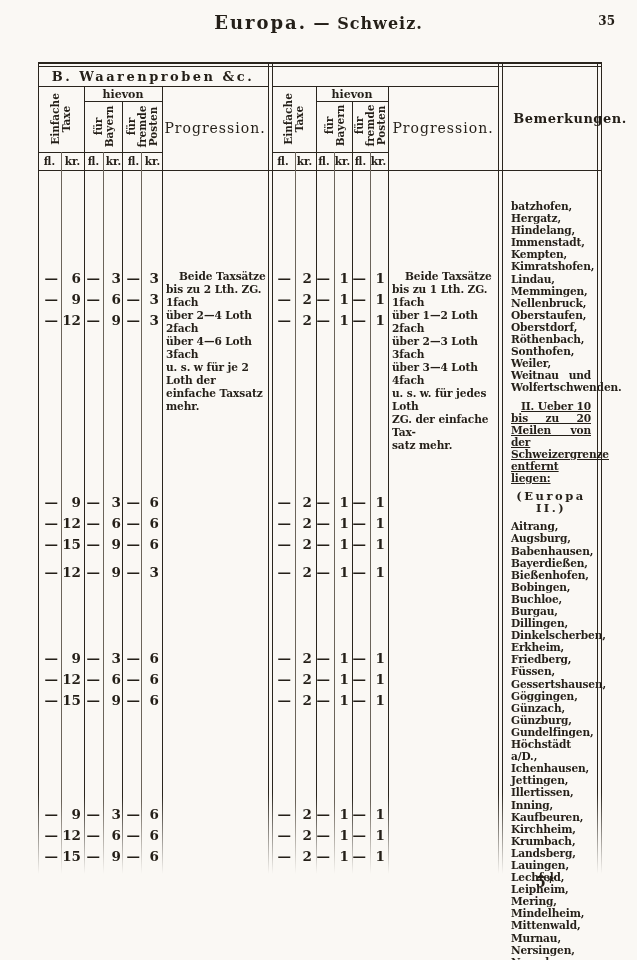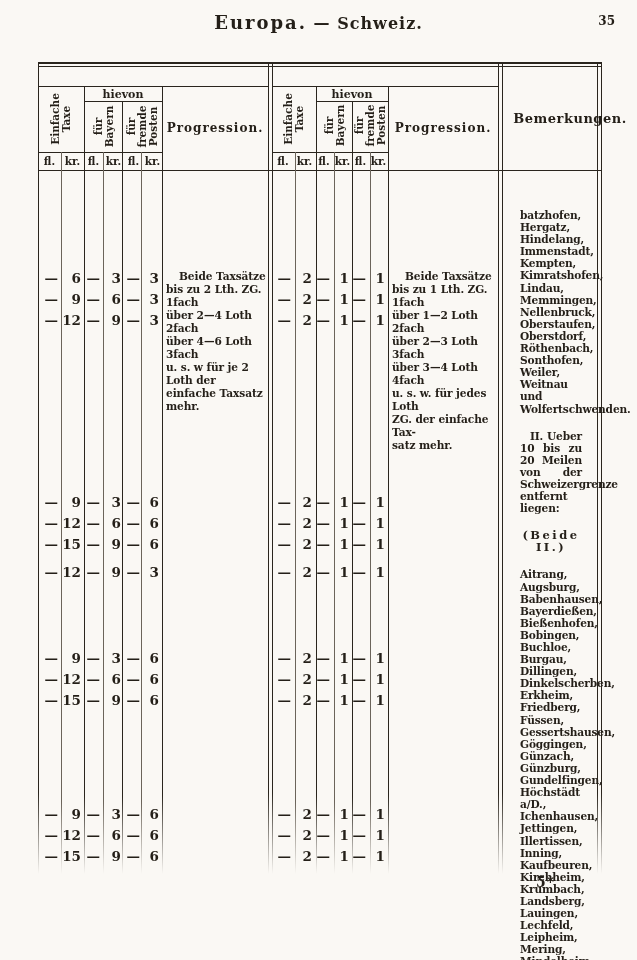--- a/index.html
+++ b/index.html
@@ -31,21 +31,21 @@
   .vl.hdr{background:var(--line);}
 
   
   .sec-title{position:absolute;top:5px;height:19px;display:flex;align-items:center;
     justify-content:center;font-weight:bold;font-size:13px;letter-spacing:2.5px;white-space:nowrap;}
   .hievon{position:absolute;top:25px;height:14px;display:flex;align-items:center;
     justify-content:center;font-weight:bold;font-size:11px;}
   .rot{position:absolute;display:flex;align-items:center;justify-content:center;
     transform:rotate(-90deg);font-weight:bold;font-size:10.5px;line-height:11px;text-align:center;}
   .prog-head{position:absolute;top:24px;height:84px;display:flex;align-items:center;
-    justify-content:center;font-weight:bold;font-size:12px;letter-spacing:1px;}
+    justify-content:center;font-weight:normal;font-size:14px;letter-spacing:1px;}
   .bem-head{position:absolute;top:5px;height:103px;display:flex;align-items:center;
     justify-content:center;font-weight:bold;font-size:13px;letter-spacing:.5px;}
   .units{position:absolute;top:91px;height:16px;display:flex;font-weight:bold;font-size:10.5px;}
   .units .u{display:flex;align-items:center;justify-content:center;}
 
   
   .rows{position:absolute;}
   .num-row{display:flex;height:21px;align-items:center;}
   .num-cell{display:block;text-align:right;padding-right:3px;font-weight:bold;
     font-size:13.5px;line-height:21px;}
@@ -75,22 +75,22 @@
   .units.units-c .u:nth-child(6){width:19px;}
 
   
   .prog-text{position:absolute;font-weight:bold;font-size:10.6px;line-height:13px;
     white-space:pre-line;text-indent:13px;letter-spacing:-.1px;}
 
   
   .bem-body{position:absolute;left:467px;top:132px;width:92px;
     font-weight:bold;font-size:10.6px;line-height:12.1px;text-align:justify;
     letter-spacing:-.15px;}
-  .bem-body p{margin:15px;}
-  .bem-body p.indent{text-indent:10px;}
+  .bem-body p{margin:6px;}
+  .bem-body p.indent{text-indent:10px;text-decoration:underline;}
   .rayon{ text-align:center;letter-spacing:2.5px;font-size:11.5px;margin:3px 0 1px 0;}
 
   
   .sig-mark{position:absolute;left:536px;top:874px;font-weight:bold;font-size:14px;letter-spacing:1px;}
 </style>
 </head>
 <body>
 
 <div class="page">
 
@@ -132,20 +132,21 @@
     <div class="vl" style="left:314px;top:39px;height:773px;"></div>
     <div class="vl thin" style="left:332px;top:90px;height:722px;"></div>
     <div class="vl" style="left:350px;top:24px;height:788px;"></div>
 
     <div class="vl" style="left:460px;top:0;height:812px;"></div>
     <div class="vl" style="left:464px;top:0;height:812px;"></div>
 
     <div class="vl" style="left:559px;top:0;height:812px;"></div>
     <div class="vl" style="left:563px;top:0;height:812px;"></div>
 
+    <div class="sec-title" style="left:0;width:230px;">B. Waarenproben &amp;c.</div>
     <div class="bem-head" style="left:464px;width:96px;padding-left:40px;">Bemerkungen.</div>
 
     <div class="hievon" style="left:46px;width:78px;">hievon</div>
     <div class="hievon" style="left:278px;width:72px;">hievon</div>
 
     <div class="rot" style="left:-10px;top:35px;width:66px;height:44px;">Einfache Taxe</div>
     <div class="rot" style="left:39px;top:45px;width:52px;height:39px;">für Bayern</div>
     <div class="rot" style="left:78px;top:45px;width:52px;height:39px;">für fremde Posten</div>
 
     <div class="rot" style="left:223px;top:35px;width:66px;height:44px;">Einfache Taxe</div>
@@ -413,20 +414,20 @@
 über 1—2 Loth  2fach
 über 2—3 Loth  3fach
 über 3—4 Loth  4fach
 u. s. w. für jedes Loth
 ZG. der einfache Tax-
 satz mehr.</div>
 
     <div class="bem-body">
       <p>batzhofen, Hergatz, Hindelang, Immenstadt, Kempten, Kimratshofen, Lindau, Memmingen, Nellenbruck, Oberstaufen, Oberstdorf, Röthenbach, Sonthofen, Weiler, Weitnau und Wolfertschwenden.</p>
       <p class="indent">II. Ueber 10 bis zu 20 Meilen von der Schweizergrenze entfernt liegen:</p>
-      <p class="rayon">(Beide II.)</p>
+      <p class="rayon">(Europa II.)</p>
       <p>Aitrang, Augsburg, Babenhausen, Bayerdießen, Bießenhofen, Bobingen, Buchloe, Burgau, Dillingen, Dinkelscherben, Erkheim, Friedberg, Füssen, Gessertshausen, Göggingen, Günzach, Günzburg, Gundelfingen, Höchstädt a/D., Ichenhausen, Jettingen, Illertissen, Inning, Kaufbeuren, Kirchheim, Krumbach, Landsberg, Lauingen, Lechfeld, Leipheim, Mering, Mindelheim, Mittenwald, Murnau, Nersingen, Nesselwang, Neuulm, Oberammergau, Oberau, Oberdorf, Obergünzburg, Offingen, Ottobeuren, Partenkirchen, Peiting, Pfronten, Pleß, Roßhaupten, Rottenbuch bei Schongau, Schongau, Schwabmünchen, Steingaden, Stierhof, Thannhausen, Türkheim, Weilheim, Weißenhorn, Wertingen, Westheim, Wildpoldsried, Ziemetshausen und Zusmarshausen.</p>
 
     </div>
   </div>
 
   <div class="sig-mark">5*</div>
 </div>
 
 </body></html>

